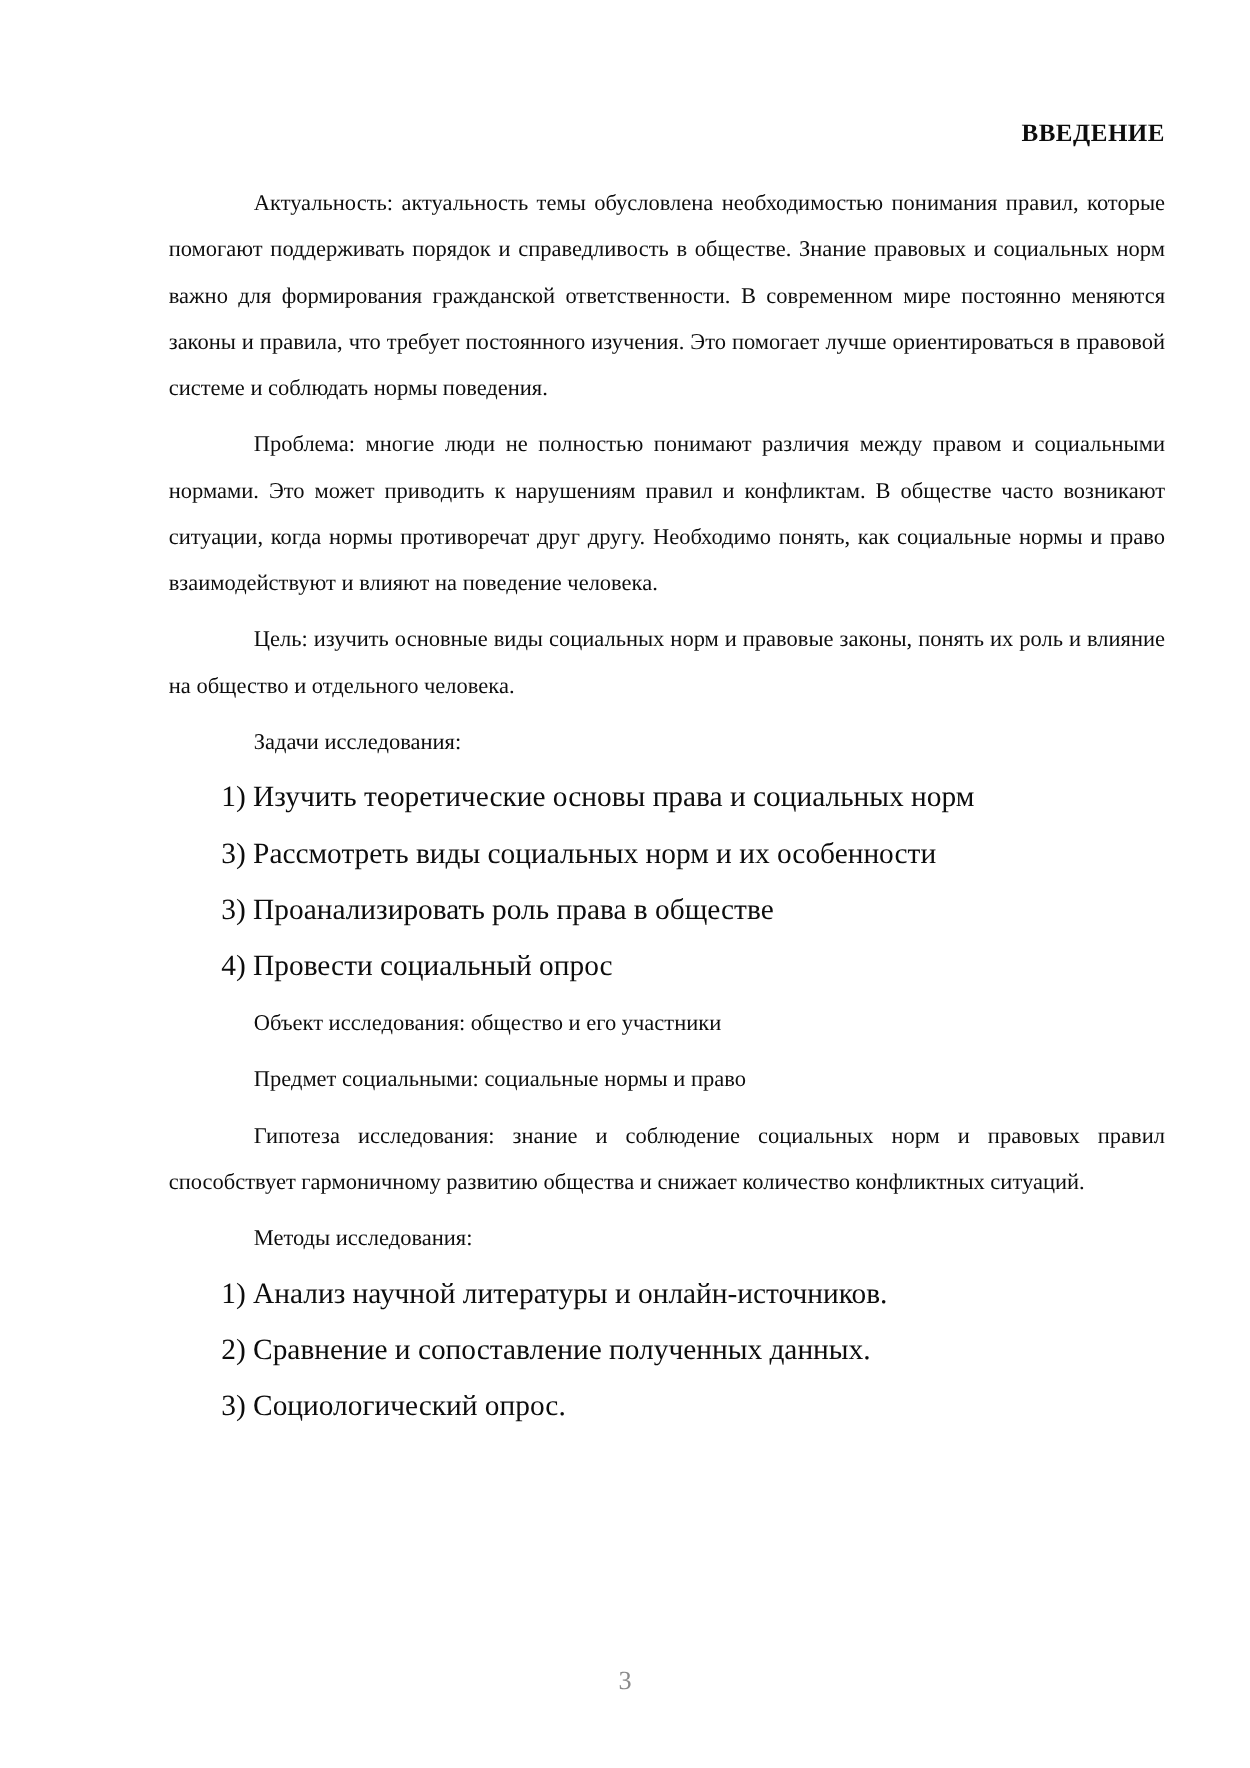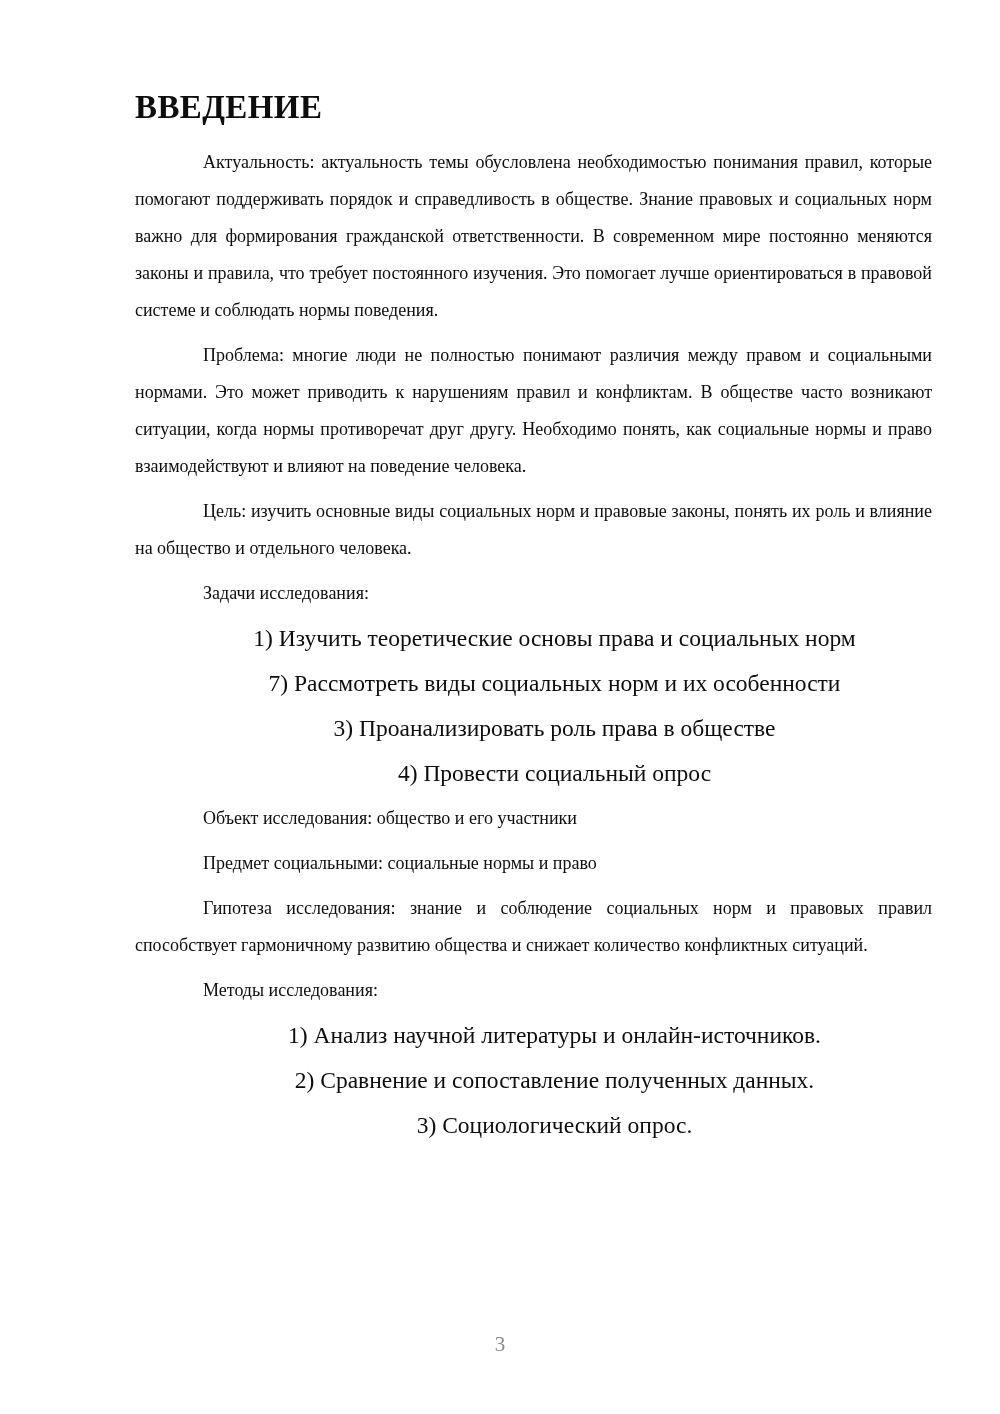--- a/index.html
+++ b/index.html
@@ -26,43 +26,43 @@
   }
 
   .doc-body {
     position: absolute;
     left: 135px;
     top: 92px;
     width: 797px;
   }
 
   .doc-title {
-    font-size: 33px;
+    font-size: 20px;
     font-weight: bold;
-    text-align: left;
+    text-align: right;
     letter-spacing: 0.4px;
     line-height: 30px;
     margin: 0 0 22px 0;
   }
 
   .para {
     font-size: 18px;
     line-height: 37px;
     text-align: justify;
     text-align-last: left;
     text-justify: inter-word;
     margin: 0 0 8px 0;
     text-indent: 68px;
     hyphens: none;
   }
 
   .list-item {
     font-size: 23.5px;
     line-height: 37px;
-    text-align: center;
+    text-align: left;
     margin: 0 0 8px 0;
     text-indent: 42px;
   }
 
   .page-number {
     position: absolute;
     left: 0;
     top: 1331px;
     width: 1000px;
     text-align: center;
@@ -82,21 +82,21 @@
 
     <p class="para">Актуальность: актуальность темы обусловлена необходимостью понимания правил, которые помогают поддерживать порядок и справедливость в обществе. Знание правовых и социальных норм важно для формирования гражданской ответственности. В современном мире постоянно меняются законы и правила, что требует постоянного изучения. Это помогает лучше ориентироваться в правовой системе и соблюдать нормы поведения.</p>
 
     <p class="para">Проблема: многие люди не полностью понимают различия между правом и социальными нормами. Это может приводить к нарушениям правил и конфликтам. В обществе часто возникают ситуации, когда нормы противоречат друг другу. Необходимо понять, как социальные нормы и право взаимодействуют и влияют на поведение человека.</p>
 
     <p class="para">Цель: изучить основные виды социальных норм и правовые законы, понять их роль и влияние на общество и отдельного человека.</p>
 
     <p class="para">Задачи исследования:</p>
 
     <p class="list-item">1) Изучить теоретические основы права и социальных норм</p>
-    <p class="list-item">7) Рассмотреть виды социальных норм и их особенности</p>
+    <p class="list-item">3) Рассмотреть виды социальных норм и их особенности</p>
     <p class="list-item">3) Проанализировать роль права в обществе</p>
     <p class="list-item">4) Провести социальный опрос</p>
 
     <p class="para">Объект исследования: общество и его участники</p>
 
     <p class="para">Предмет социальными: социальные нормы и право</p>
 
     <p class="para">Гипотеза исследования: знание и соблюдение социальных норм и правовых правил способствует гармоничному развитию общества и снижает количество конфликтных ситуаций.</p>
 
     <p class="para">Методы исследования:</p>

